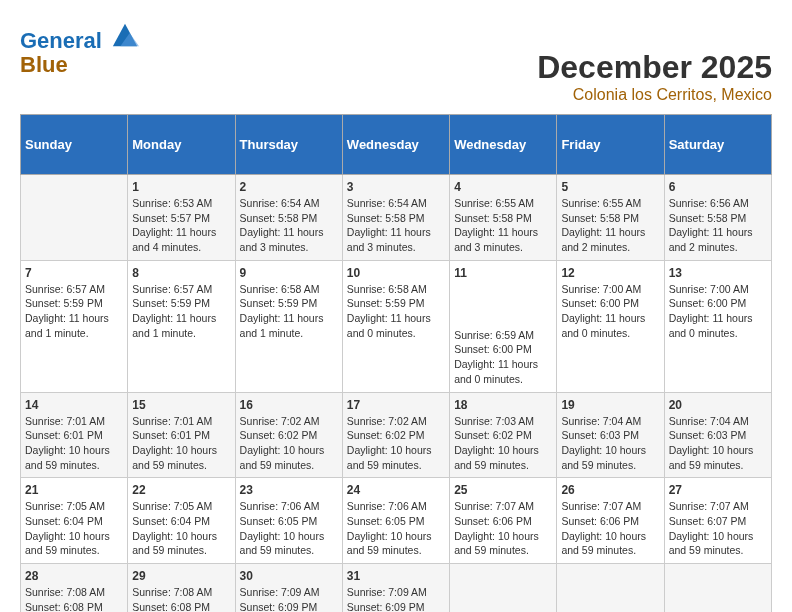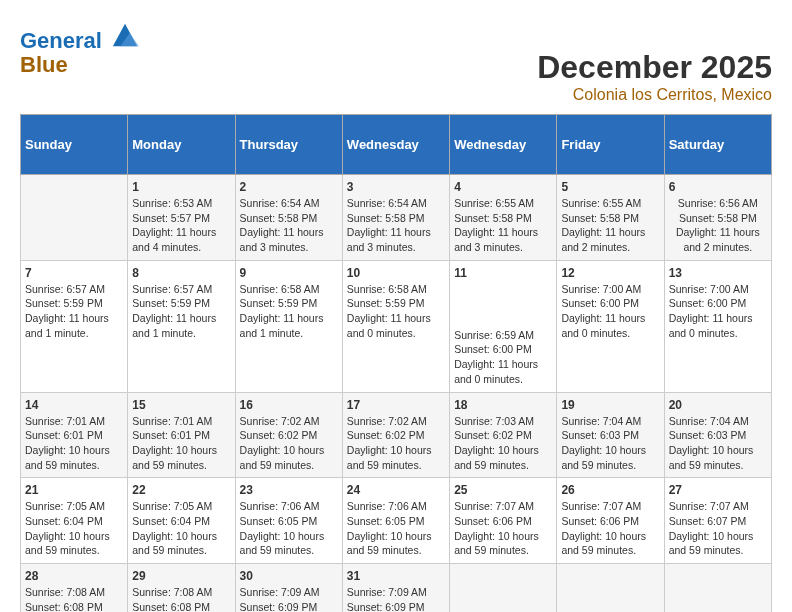--- a/index.html
+++ b/index.html
@@ -159,21 +159,21 @@
         </td>
         <td>
           <span class="day-num">5</span>
           <div class="day-info" style="white-space: pre-line;">Sunrise: 6:55 AM
 Sunset: 5:58 PM
 Daylight: 11 hours
 and 2 minutes.</div>
         </td>
         <td>
           <span class="day-num">6</span>
-          <div class="day-info" style="white-space: pre-line; text-align: center;">Sunrise: 6:56 AM
+          <div class="day-info" style="white-space: pre-line;">Sunrise: 6:56 AM
 Sunset: 5:58 PM
 Daylight: 11 hours
 and 2 minutes.</div>
         </td>
       </tr>
       <tr>
         <td>
           <span class="day-num">7</span>
           <div class="day-info" style="white-space: pre-line;">Sunrise: 6:57 AM
 Sunset: 5:59 PM

